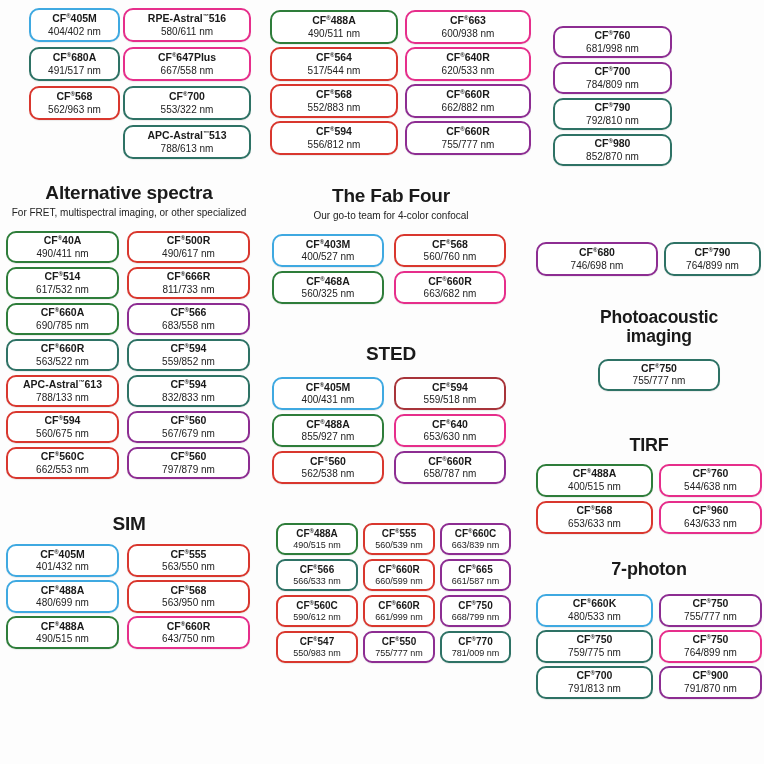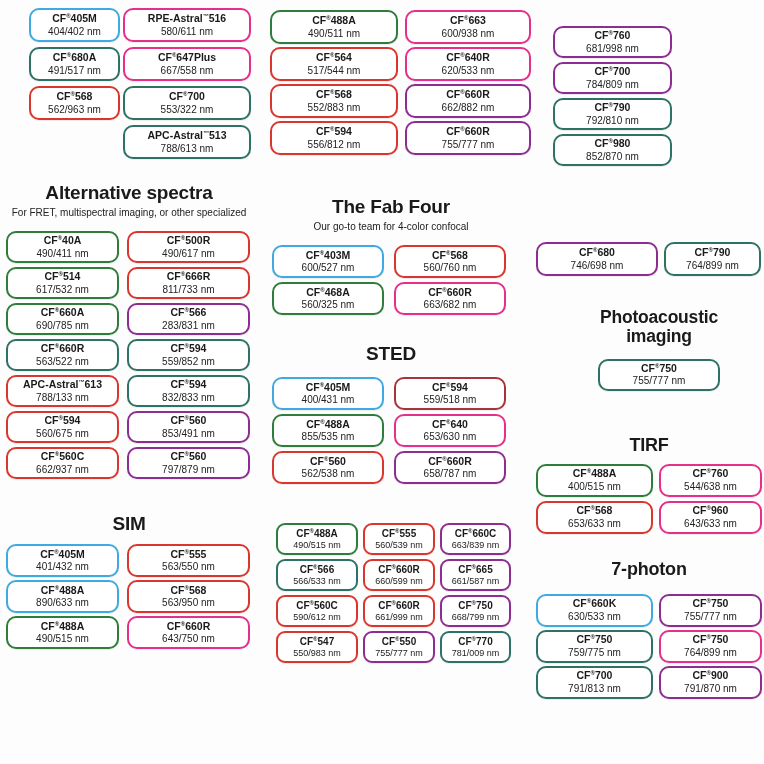--- a/index.html
+++ b/index.html
@@ -41,21 +41,21 @@
   .pos-top3 .col{gap:4px;width:119px;}
   .pos-top3 .pill{height:32px;}
 
   .pos-alt{left:6px;top:183px;width:246px;}
   .pos-alt .cols{margin-top:13px;gap:8px;}
   .pos-alt .col{gap:4px;}
   .pos-alt .col:nth-child(1){width:113px;}
   .pos-alt .col:nth-child(2){width:123px;}
   .pos-alt .pill{height:32px;}
 
-  .pos-fab{left:272px;top:186px;width:238px;margin-top:11px;}
+  .pos-fab{left:272px;top:186px;width:238px;}
   .pos-fab .cols{margin-top:13px;gap:10px;}
   .pos-fab .col{gap:4px;width:112px;}
   .pos-fab .pill{height:33px;}
 
   .pos-sted{left:272px;top:344px;width:238px;}
   .pos-sted .cols{margin-top:12px;gap:10px;}
   .pos-sted .col{gap:4px;width:112px;}
   .pos-sted .pill{height:33px;}
 
   .pos-pair{left:536px;top:242px;}
@@ -233,64 +233,64 @@
           <div class="pill" style="border-color: rgb(217, 55, 46);">
             <span class="nm">APC-Astral<sup>™</sup>613</span>
             <span class="vl">788/133 nm</span>
           </div>
           <div class="pill" style="border-color: rgb(217, 55, 46);">
             <span class="nm">CF<sup>®</sup>594</span>
             <span class="vl">560/675 nm</span>
           </div>
           <div class="pill" style="border-color: rgb(217, 55, 46);">
             <span class="nm">CF<sup>®</sup>560C</span>
-            <span class="vl">662/937 nm</span>
+            <span class="vl">662/553 nm</span>
           </div>
         </div>
         <div class="col">
           <div class="pill" style="border-color: rgb(217, 55, 46);">
             <span class="nm">CF<sup>®</sup>500R</span>
             <span class="vl">490/617 nm</span>
           </div>
           <div class="pill" style="border-color: rgb(217, 55, 46);">
             <span class="nm">CF<sup>®</sup>666R</span>
             <span class="vl">811/733 nm</span>
           </div>
           <div class="pill" style="border-color: rgb(141, 45, 146);">
             <span class="nm">CF<sup>®</sup>566</span>
-            <span class="vl">283/831 nm</span>
+            <span class="vl">683/558 nm</span>
           </div>
           <div class="pill" style="border-color: rgb(46, 114, 101);">
             <span class="nm">CF<sup>®</sup>594</span>
             <span class="vl">559/852 nm</span>
           </div>
           <div class="pill" style="border-color: rgb(46, 114, 101);">
             <span class="nm">CF<sup>®</sup>594</span>
             <span class="vl">832/833 nm</span>
           </div>
           <div class="pill" style="border-color: rgb(141, 45, 146);">
             <span class="nm">CF<sup>®</sup>560</span>
-            <span class="vl">853/491 nm</span>
+            <span class="vl">567/679 nm</span>
           </div>
           <div class="pill" style="border-color: rgb(141, 45, 146);">
             <span class="nm">CF<sup>®</sup>560</span>
             <span class="vl">797/879 nm</span>
           </div>
         </div>
       </div>
   </section>
 
   <section class="sec pos-fab">
     <h2>The Fab Four</h2>
     <p class="sub">Our go-to team for 4-color confocal</p>
     <div class="cols">
         <div class="col">
           <div class="pill" style="border-color: rgb(63, 169, 225);">
             <span class="nm">CF<sup>®</sup>403M</span>
-            <span class="vl">600/527 nm</span>
+            <span class="vl">400/527 nm</span>
           </div>
           <div class="pill" style="border-color: rgb(46, 125, 58);">
             <span class="nm">CF<sup>®</sup>468A</span>
             <span class="vl">560/325 nm</span>
           </div>
         </div>
         <div class="col">
           <div class="pill" style="border-color: rgb(217, 55, 46);">
             <span class="nm">CF<sup>®</sup>568</span>
             <span class="vl">560/760 nm</span>
@@ -306,21 +306,21 @@
   <section class="sec pos-sted">
     <h2>STED</h2>
     <div class="cols">
         <div class="col">
           <div class="pill" style="border-color: rgb(63, 169, 225);">
             <span class="nm">CF<sup>®</sup>405M</span>
             <span class="vl">400/431 nm</span>
           </div>
           <div class="pill" style="border-color: rgb(46, 125, 58);">
             <span class="nm">CF<sup>®</sup>488A</span>
-            <span class="vl">855/535 nm</span>
+            <span class="vl">855/927 nm</span>
           </div>
           <div class="pill" style="border-color: rgb(217, 55, 46);">
             <span class="nm">CF<sup>®</sup>560</span>
             <span class="vl">562/538 nm</span>
           </div>
         </div>
         <div class="col">
           <div class="pill" style="border-color: rgb(168, 52, 58);">
             <span class="nm">CF<sup>®</sup>594</span>
             <span class="vl">559/518 nm</span>
@@ -396,21 +396,21 @@
   <section class="sec pos-sim">
     <h2>SIM</h2>
     <div class="cols">
         <div class="col">
           <div class="pill" style="border-color: rgb(63, 169, 225);">
             <span class="nm">CF<sup>®</sup>405M</span>
             <span class="vl">401/432 nm</span>
           </div>
           <div class="pill" style="border-color: rgb(63, 169, 225);">
             <span class="nm">CF<sup>®</sup>488A</span>
-            <span class="vl">890/633 nm</span>
+            <span class="vl">480/699 nm</span>
           </div>
           <div class="pill" style="border-color: rgb(46, 125, 58);">
             <span class="nm">CF<sup>®</sup>488A</span>
             <span class="vl">490/515 nm</span>
           </div>
         </div>
         <div class="col">
           <div class="pill" style="border-color: rgb(217, 55, 46);">
             <span class="nm">CF<sup>®</sup>555</span>
             <span class="vl">563/550 nm</span>
@@ -485,21 +485,21 @@
         </div>
       </div>
   </section>
 
   <section class="sec pos-2p">
     <h2>7-photon</h2>
     <div class="cols">
         <div class="col">
           <div class="pill" style="border-color: rgb(63, 169, 225);">
             <span class="nm">CF<sup>®</sup>660K</span>
-            <span class="vl">630/533 nm</span>
+            <span class="vl">480/533 nm</span>
           </div>
           <div class="pill" style="border-color: rgb(46, 114, 101);">
             <span class="nm">CF<sup>®</sup>750</span>
             <span class="vl">759/775 nm</span>
           </div>
           <div class="pill" style="border-color: rgb(46, 114, 101);">
             <span class="nm">CF<sup>®</sup>700</span>
             <span class="vl">791/813 nm</span>
           </div>
         </div>

